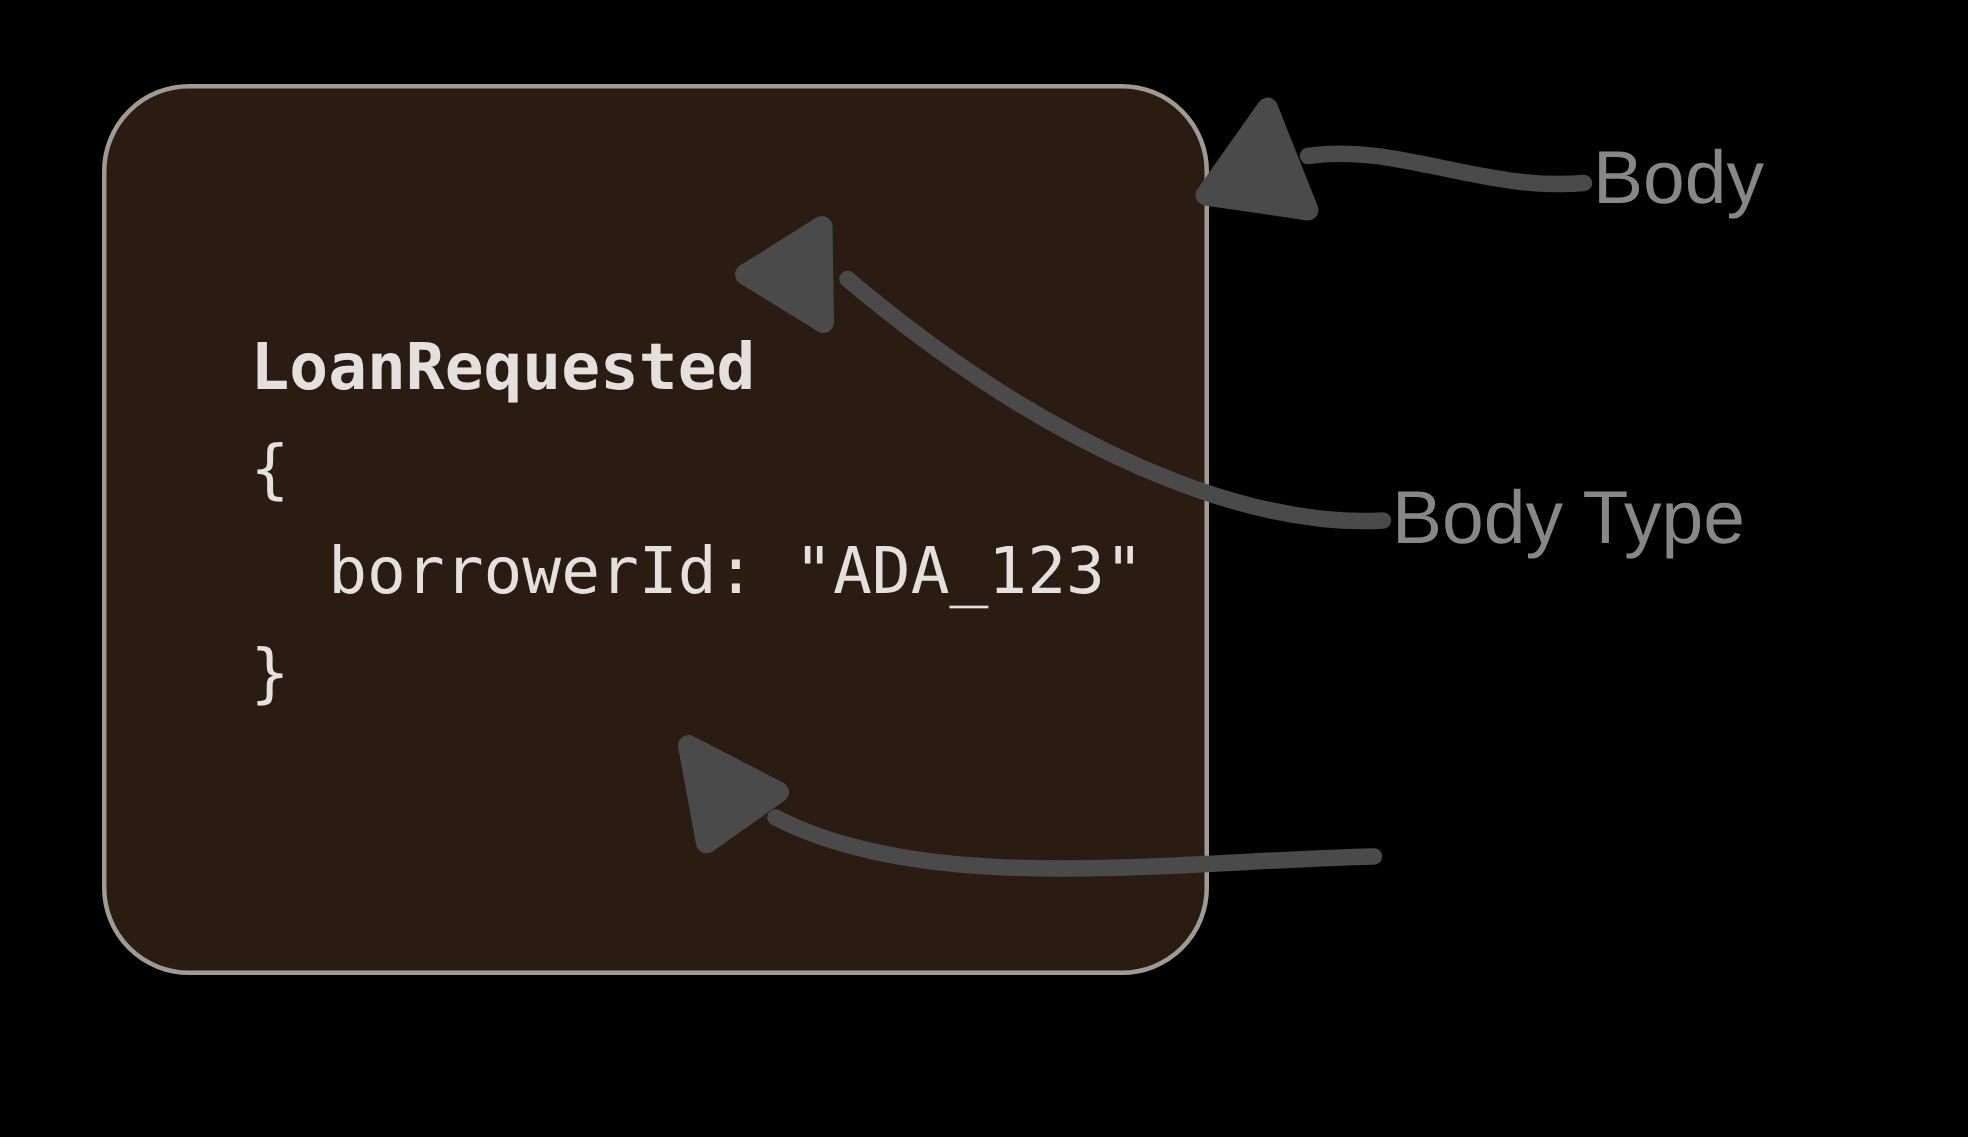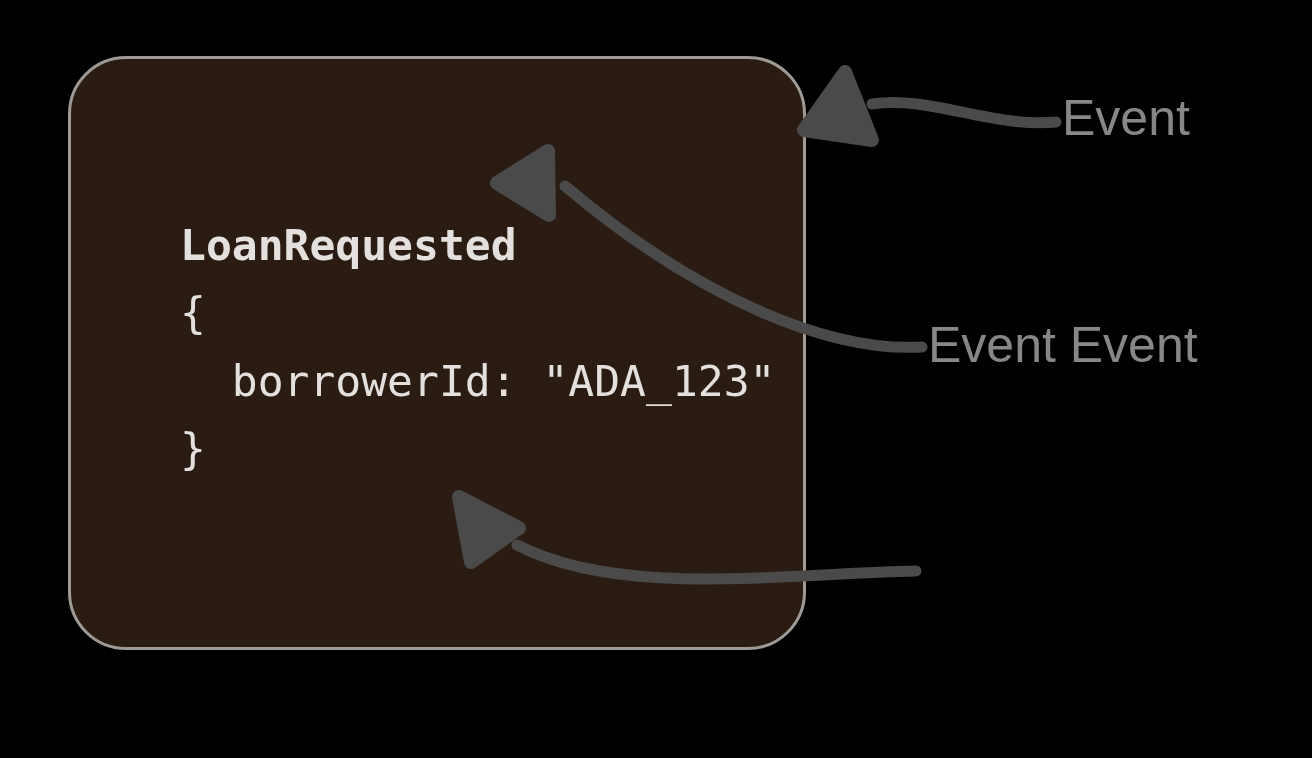--- a/index.html
+++ b/index.html
@@ -28,21 +28,20 @@
     box-sizing: border-box;
     background: #2a1c12;
     border: 3px solid #9e9a95;
     border-radius: 58px;
   }
   .card-text {
     position: absolute;
     left: 96px;
     top: 152px;
     width: 700px;
-    margin-left: 13px;
   }
   .event-type-name {
     font-family: "DejaVu Sans Mono", monospace;
     font-weight: bold;
     font-size: 43px;
     line-height: 68px;
     color: #e3e0dd;
     letter-spacing: 0px;
     white-space: pre;
   }
@@ -98,18 +97,18 @@
     <path d="M 922 347 C 830 352, 700 300, 565 186" fill="none" stroke="#4a4a4a" stroke-width="11" stroke-linecap="round"></path>
 
     <path d="M 497 183 L 548 151 L 549 215 Z" fill="#4a4a4a" stroke="#4a4a4a" stroke-width="14" stroke-linejoin="round"></path>
 
     <path d="M 916 571 C 780 574, 620 598, 517 545" fill="none" stroke="#4a4a4a" stroke-width="11" stroke-linecap="round"></path>
 
     <path d="M 459 497 L 519 528 L 471 562 Z" fill="#4a4a4a" stroke="#4a4a4a" stroke-width="14" stroke-linejoin="round"></path>
 
   </svg>
 
-  <div class="ann-label" id="label-event">Event</div>
+  <div class="ann-label" id="label-event">Body</div>
 
-  <div class="ann-label" id="label-event-type">Event Event</div>
+  <div class="ann-label" id="label-event-type">Body Type</div>
 
 
 </div>
 
 </body></html>

